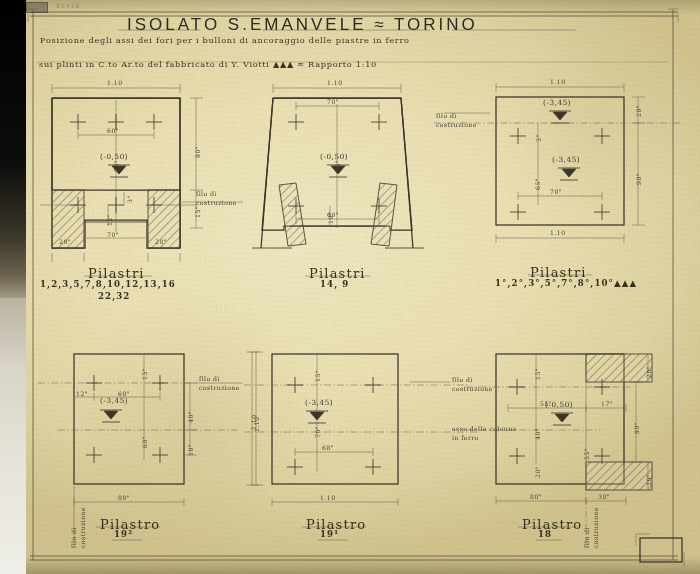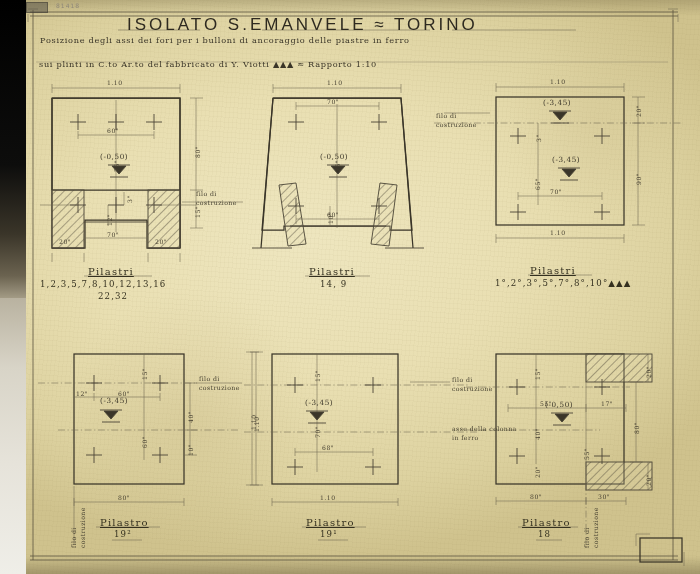--- a/index.html
+++ b/index.html
@@ -101,29 +101,29 @@
     color: #2e2a20;
     font-family: Liberation Sans, sans-serif;
     text-align: center;
   }
   .sub {
     font-size: 8.2px;
     letter-spacing: 0.7px;
     color: #3a3528;
   }
   .cap {
-    font-size: 10px;
+    font-size: 13px;
     letter-spacing: 1.2px;
     color: #34301f;
-    text-decoration: underline;
   }
   .capnum {
     font-size: 8.6px;
     letter-spacing: 1.1px;
     color: #34301f;
+    font-weight: bold;
   }
   .dim {
     font-size: 6.1px;
     letter-spacing: 0.5px;
     color: #453f30;
   }
   .lev {
     font-size: 7.2px;
     letter-spacing: 0.6px;
     color: #3b3629;

